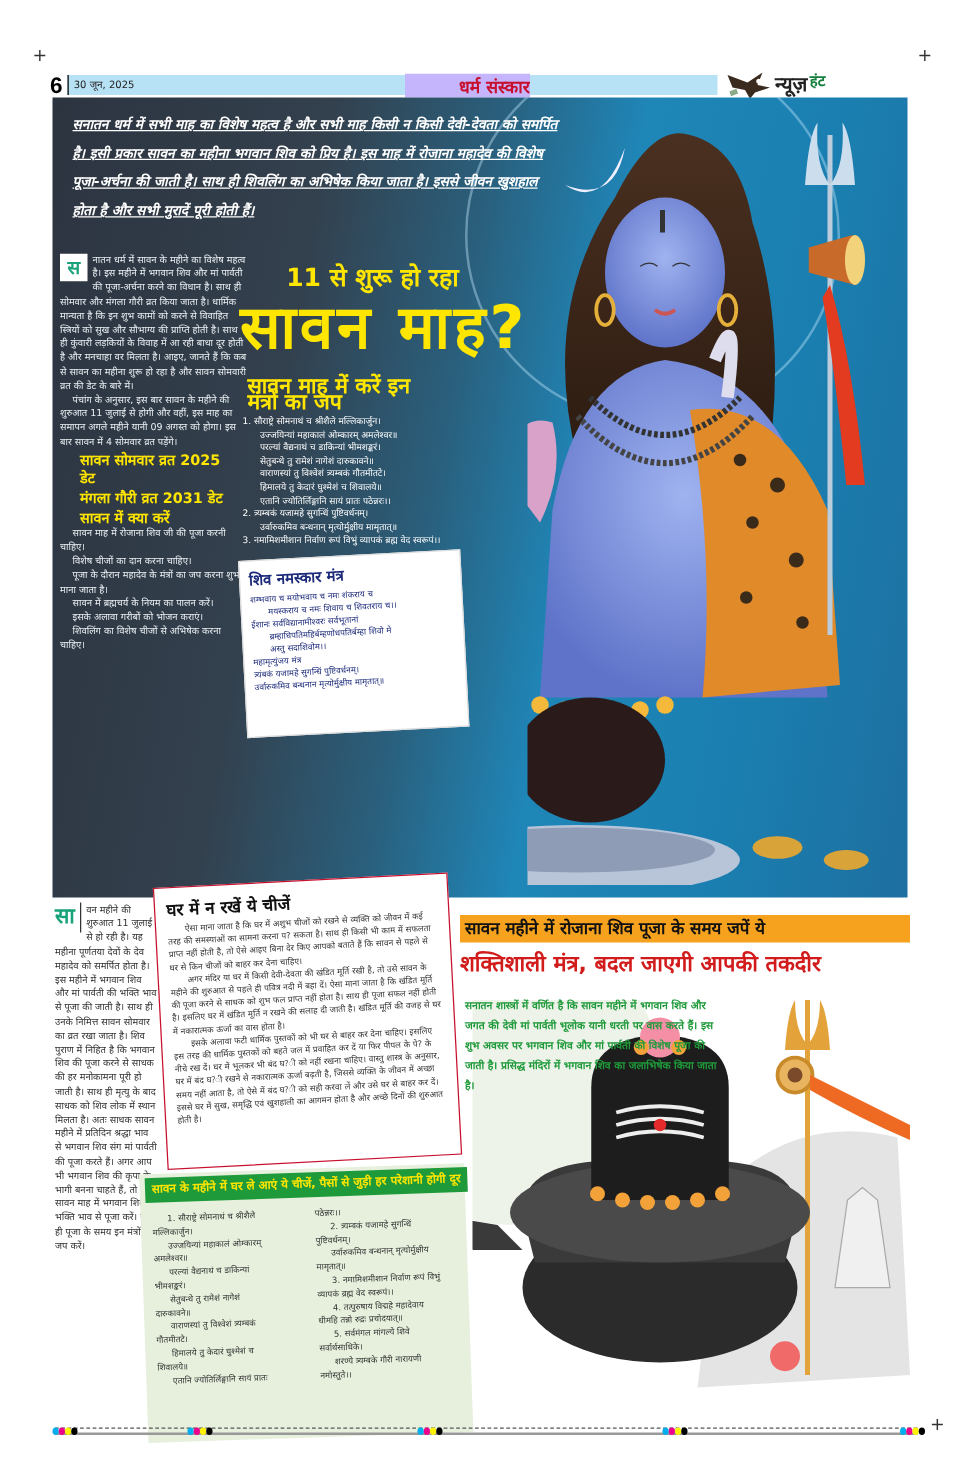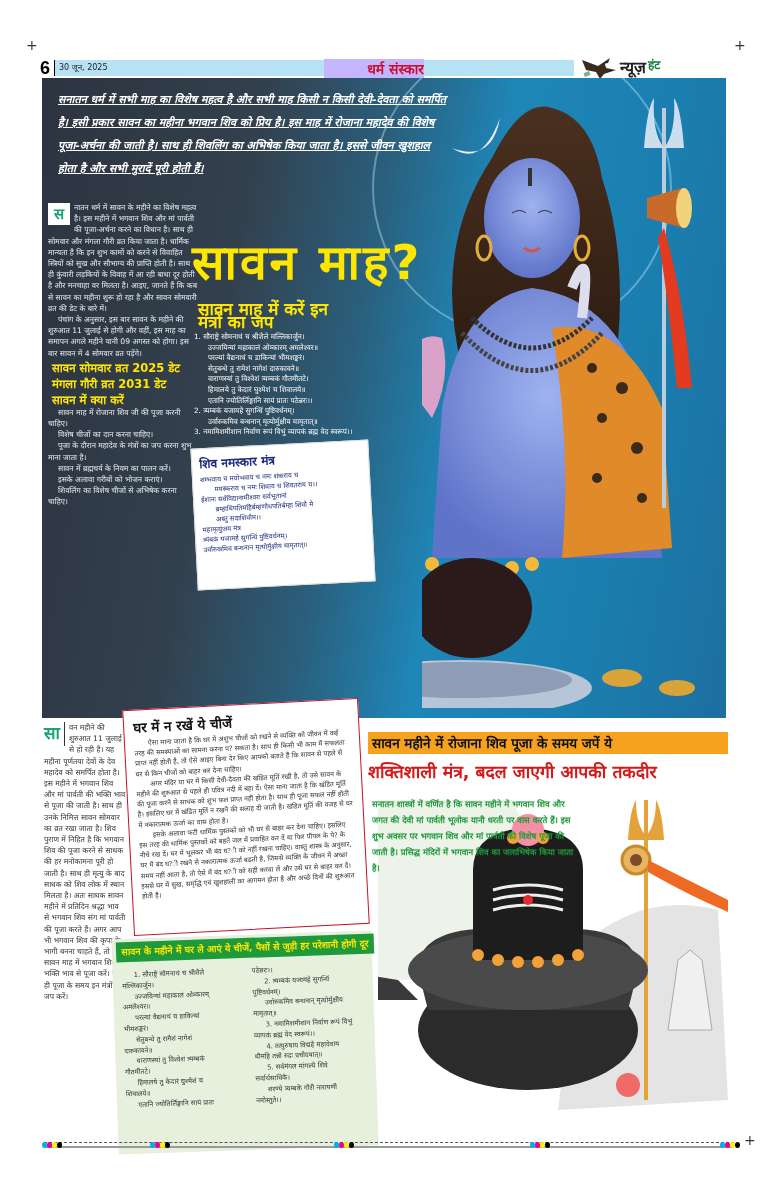--- a/index.html
+++ b/index.html
@@ -16,21 +16,21 @@
 .brand .b1{font-weight:bold;font-size:16px;color:#222}
 .brand .b2{font-weight:bold;font-size:12px;color:#15803d}
 
 .hero{position:absolute;left:42px;top:78px;width:684px;height:640px;
  background:linear-gradient(100deg,#2c3440 0%,#33404d 28%,#2a5f7c 45%,#1f86b8 60%,#1a7fb0 80%,#1d6fa0 100%);overflow:hidden}
 .hero .halo{position:absolute;left:330px;top:-40px;width:300px;height:300px;border-radius:50%;border:2px solid rgba(200,235,255,.4)}
 .lead{position:absolute;left:16px;top:10px;width:390px;text-align:left;color:#fff;font-style:italic;font-weight:bold;font-size:11px;line-height:23px;text-decoration:underline}
 .col1{position:absolute;left:6px;top:124px;width:150px;color:#e9eef2;font-size:7.6px;line-height:11.2px}
 .col1 p{text-indent:10px;margin-bottom:0}
 .dropcap{float:left;width:22px;height:22px;background:#fff;color:#1aa37a;font-weight:bold;font-size:15px;text-align:center;line-height:22px;margin:1px 4px 0 0}
-.yh{color:#ffe600;font-weight:bold;font-size:11.5px;margin:2px 4px 3px;text-indent:0!important;line-height:14px}
+.yh{color:#ffe600;font-weight:bold;font-size:11.5px;margin:2px 16px 3px;text-indent:0!important;line-height:14px}
 .title1{position:absolute;left:156px;top:130px;width:200px;color:#ffe600;font-weight:bold;font-size:20px;text-align:center}
 .title2{position:absolute;left:150px;top:156px;width:250px;color:#ffe600;font-weight:bold;font-size:48px;letter-spacing:3px;line-height:56px}
 .sub1{position:absolute;left:156px;top:225px;color:#ffe600;font-weight:bold;font-size:17px;line-height:13px;width:150px}
 .mantras{position:absolute;left:152px;top:254px;width:270px;color:#fff;font-size:7.2px;line-height:10.6px}
 .mantras .ind{padding-left:14px}
 .nbox{position:absolute;left:152px;top:366px;width:178px;height:142px;background:#fff;transform:rotate(-3deg);padding:6px 7px;border:1px solid #ddd}
 .nbox h4{color:#1c2a7a;font-size:12px;margin-bottom:3px}
 .nbox div{color:#1c2a7a;font-size:6.8px;line-height:10px}
 .nbox .ind{padding-left:14px}
 
@@ -161,20 +161,21 @@
     <p class="yh">मंगला गौरी व्रत 2031 डेट</p>
     <p class="yh">सावन में क्या करें</p>
     <p>सावन माह में रोजाना शिव जी की पूजा करनी चाहिए।</p>
     <p>विशेष चीजों का दान करना चाहिए।</p>
     <p>पूजा के दौरान महादेव के मंत्रों का जप करना शुभ माना जाता है।</p>
     <p>सावन में ब्रह्मचर्य के नियम का पालन करें।</p>
     <p>इसके अलावा गरीबों को भोजन कराएं।</p>
     <p>शिवलिंग का विशेष चीजों से अभिषेक करना चाहिए।</p>
   </div>
 
+  <div class="title1">11 से शुरू हो रहा</div>
   <div class="title2">सावन माह?</div>
   <div class="sub1">सावन माह में करें इन मंत्रों का जप</div>
 
   <div class="mantras">
     <div>1. सौराष्ट्रे सोमनाथं च श्रीशैले मल्लिकार्जुन।</div>
     <div class="ind">उज्जयिन्यां महाकालं ओम्कारम् अमलेश्वर॥</div>
     <div class="ind">परल्यां वैद्यनाथं च डाकिन्यां भीमशङ्करं।</div>
     <div class="ind">सेतुबन्धे तु रामेशं नागेशं दारुकावने॥</div>
     <div class="ind">वाराणस्यां तु विश्वेशं त्र्यम्बकं गौतमीतटे।</div>
     <div class="ind">हिमालये तु केदारं घुश्मेशं च शिवालये॥</div>

